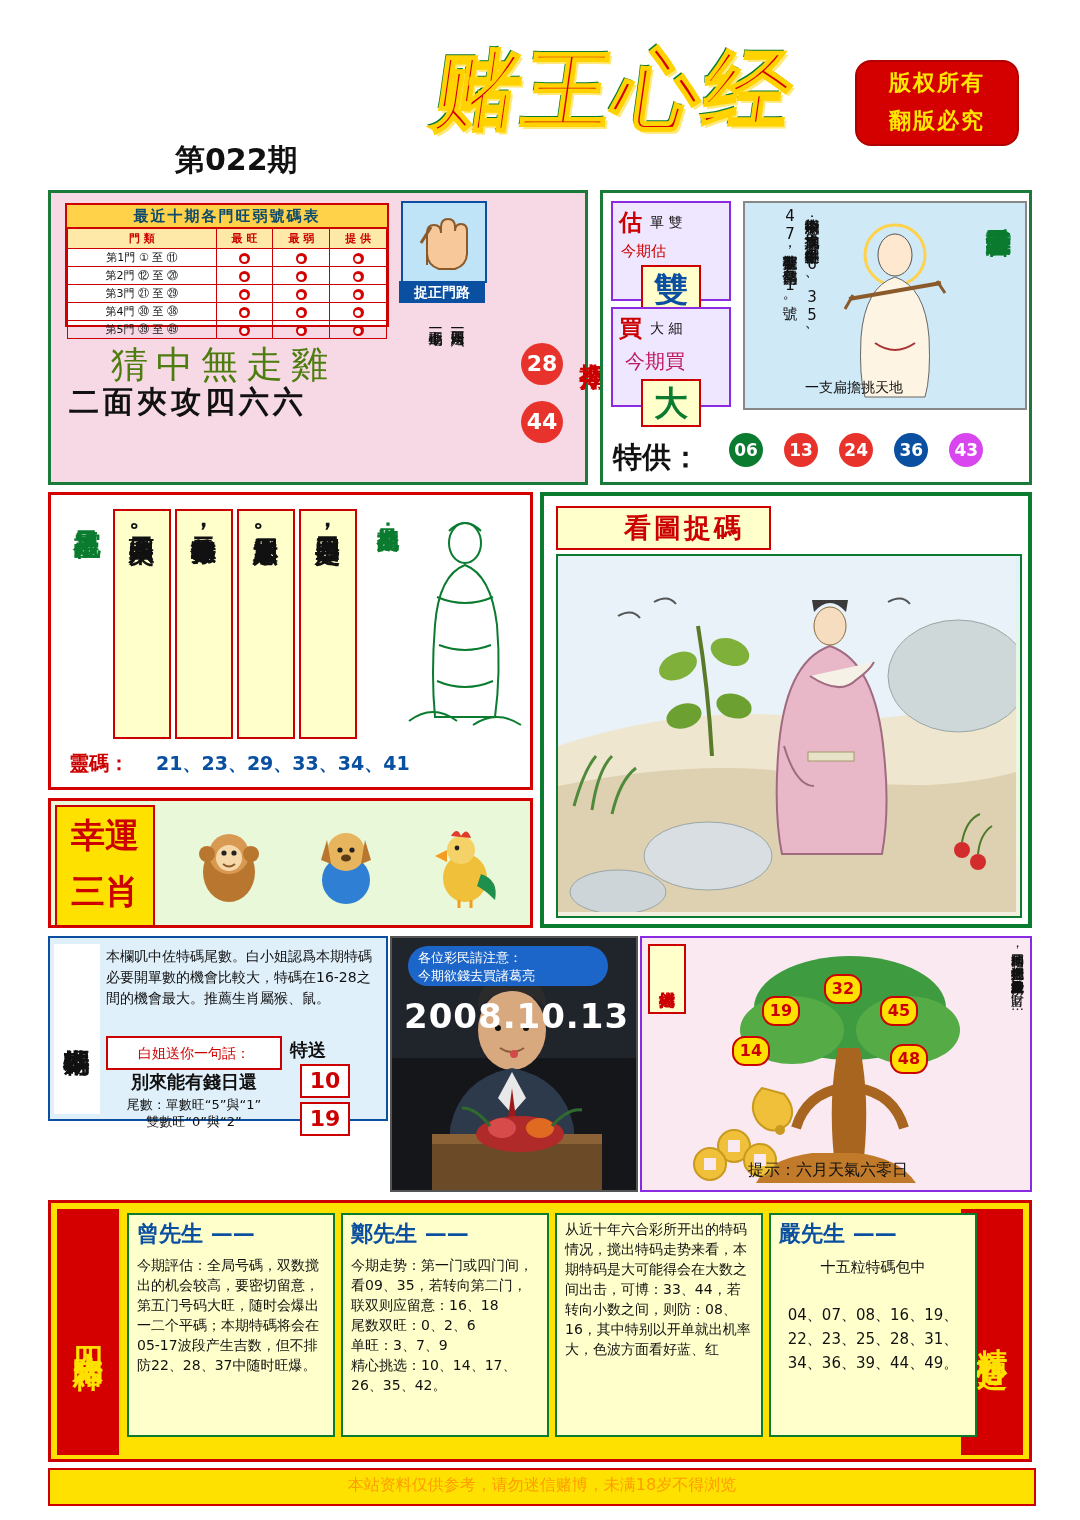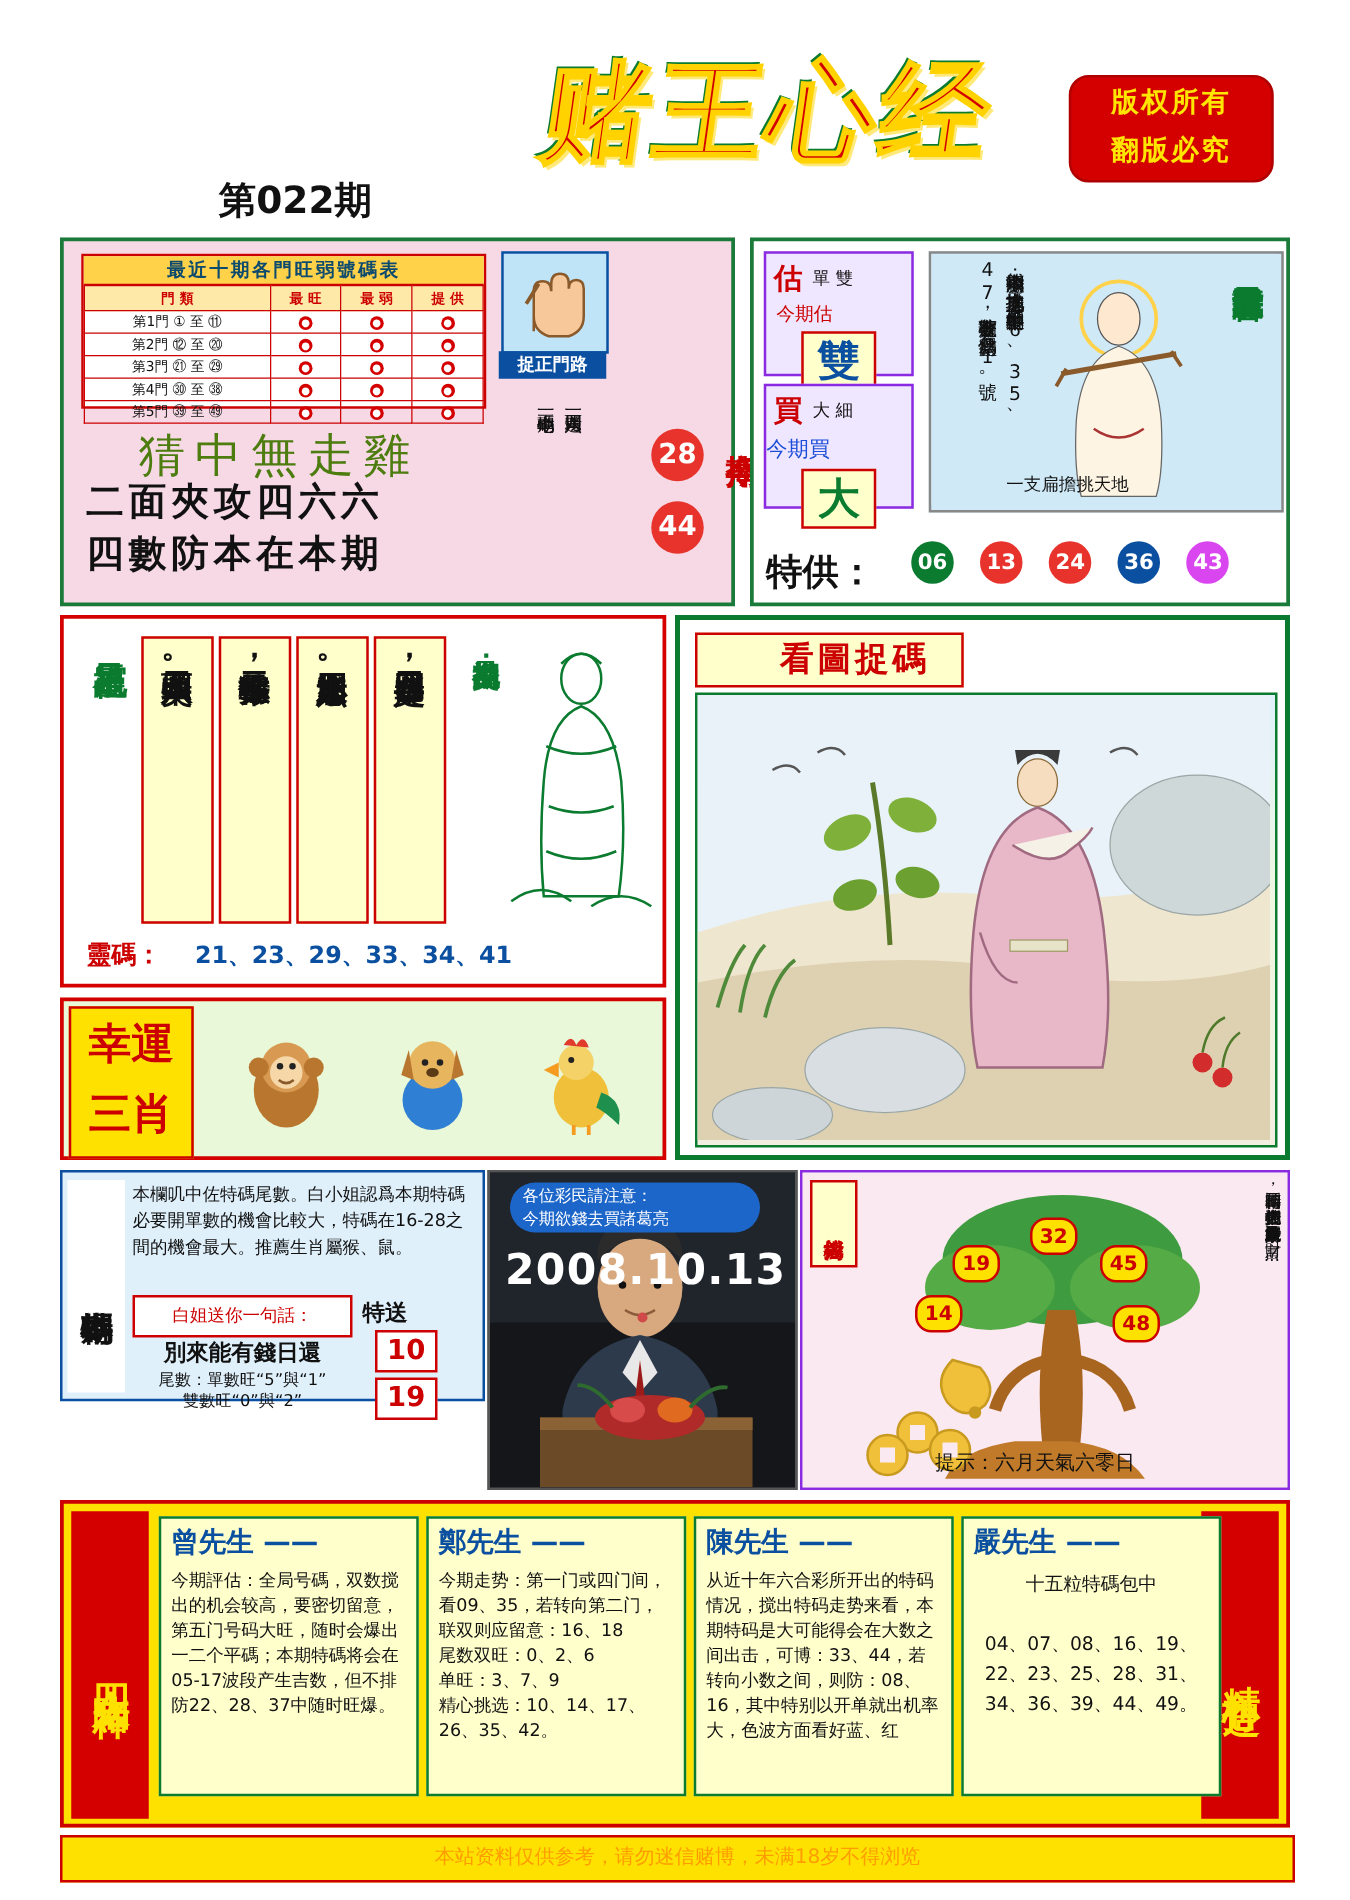--- a/index.html
+++ b/index.html
@@ -149,21 +149,20 @@
         <rect width="78" height="74" fill="#bfe3f7"></rect>
         <path d="M24 62 L24 30 q0-8 7-8 t7 8 l0 -6 q0-8 7-8 t7 8 l0 4 q0-7 6-7 t6 7 l0 22 q0 12-12 16 l-16 0 q-12-4-12-16z" fill="#f6c89a" stroke="#8a5a2b" stroke-width="2"></path>
         <path d="M18 40 l10 -16" stroke="#8a5a2b" stroke-width="3" fill="none"></path>
       </svg>
     </div>
     <div class="handLbl">捉正門路</div>
 
     <div class="slogan1">猜中無走雞</div>
     <div class="slogan2">
       <div>二面夾攻四六六</div>
-      <div>四數防本在本期</div>
     </div>
 
     <div class="vtext" style="left:398px;top:128px;height:110px;">一頭四尾四六邊</div>
     <div class="vtext" style="left:376px;top:128px;height:110px;">今期正碼一七中</div>
 
     <div class="numCol">
       <div class="ball-red">28</div>
       <div class="ball-red" style="margin-top:16px;">44</div>
     </div>
     <div class="mid-lbl">今期捧</div>
@@ -176,21 +175,21 @@
         <span style="font-size:14px;margin-left:8px;color:#111;">單 雙</span>
       </div>
       <div style="font-size:15px;color:#c00;padding-left:8px;">今期估</div>
       <div class="bigChar" style="margin:4px auto 0;">雙</div>
     </div>
     <div class="gb" style="left:8px;top:114px;width:120px;height:100px;">
       <div style="display:flex;align-items:center;padding:4px 6px;">
         <span class="pickLbl">買</span>
         <span style="font-size:14px;margin-left:8px;color:#111;">大 細</span>
       </div>
-      <div style="font-size:17px;color:#1d4ed8;padding-left:0;">今期買</div>
+      <div style="font-size:20px;color:#be185d;padding-left:12px;">今期買</div>
       <div class="bigChar" style="margin:4px auto 0;color:#0a7b2f;">大</div>
     </div>
 
     <div class="deityBox">
       <svg width="276" height="201" viewBox="0 0 276 201">
         <rect width="276" height="201" fill="#cfe9f7"></rect>
         <circle cx="150" cy="52" r="30" fill="none" stroke="#ffd24a" stroke-width="3"></circle>
         <ellipse cx="150" cy="52" rx="17" ry="21" fill="#ffe8d0" stroke="#555"></ellipse>
         <path d="M150 74 q-30 10-34 60 q-2 40 4 60 l60 0 q6-20 4-60 q-4-50-34-60z" fill="#fdf4e3" stroke="#666"></path>
         <path d="M104 96 l92 -16" stroke="#8a5a2b" stroke-width="4"></path>
@@ -388,21 +387,20 @@
       <div class="expBody">今期評估：全局号碼，双数搅出的机会较高，要密切留意，第五门号码大旺，随时会爆出一二个平碼；本期特碼将会在05-17波段产生吉数，但不排防22、28、37中随时旺爆。</div>
     </div>
     <div class="expCard" style="left:290px;">
       <div class="expName">鄭先生 ——</div>
       <div class="expBody" style="white-space:pre-line;">今期走势：第一门或四门间，看09、35，若转向第二门，联双则应留意：16、18
 尾数双旺：0、2、6
 单旺：3、7、9
 精心挑选：10、14、17、26、35、42。</div>
     </div>
     <div class="expCard" style="left:504px;">
-      <div class="expName">陳先生 ——</div>
       <div class="expBody">从近十年六合彩所开出的特码情况，搅出特码走势来看，本期特码是大可能得会在大数之间出击，可博：33、44，若转向小数之间，则防：08、16，其中特别以开单就出机率大，色波方面看好蓝、红</div>
     </div>
     <div class="expCard" style="left:718px;">
       <div class="expName">嚴先生 ——</div>
       <div class="expBody" style="white-space:pre-line;text-align:center;font-size:15px;line-height:24px;">十五粒特碼包中
 
 04、07、08、16、19、22、23、25、28、31、34、36、39、44、49。</div>
     </div>
   </div>
 

